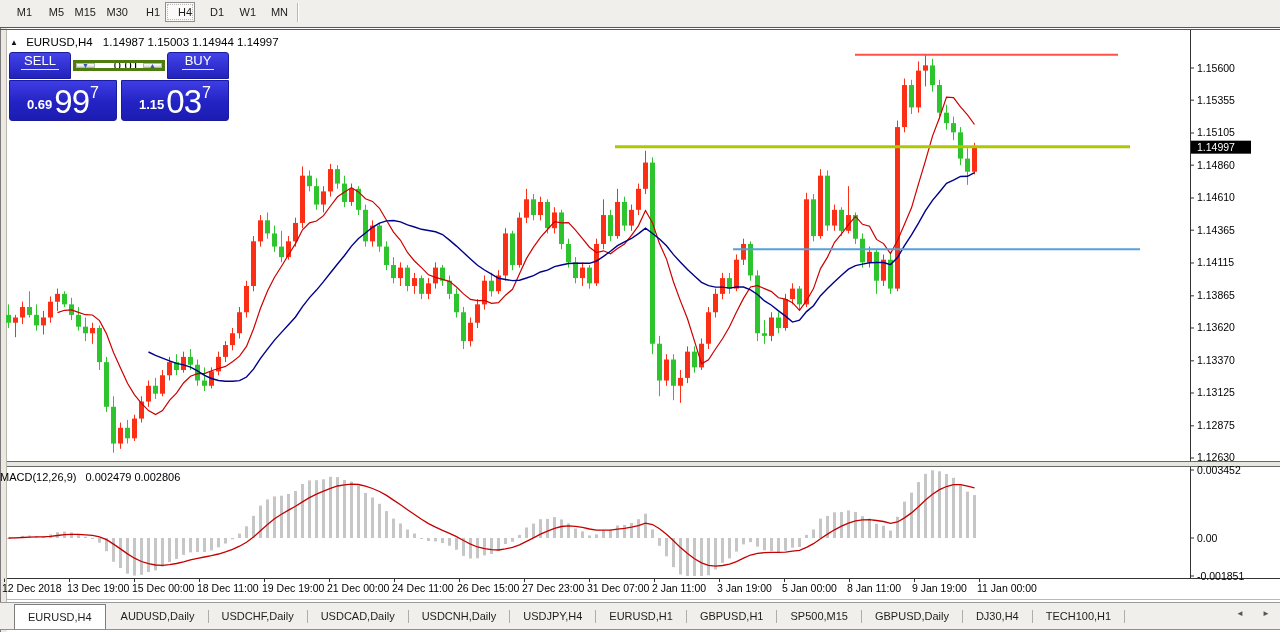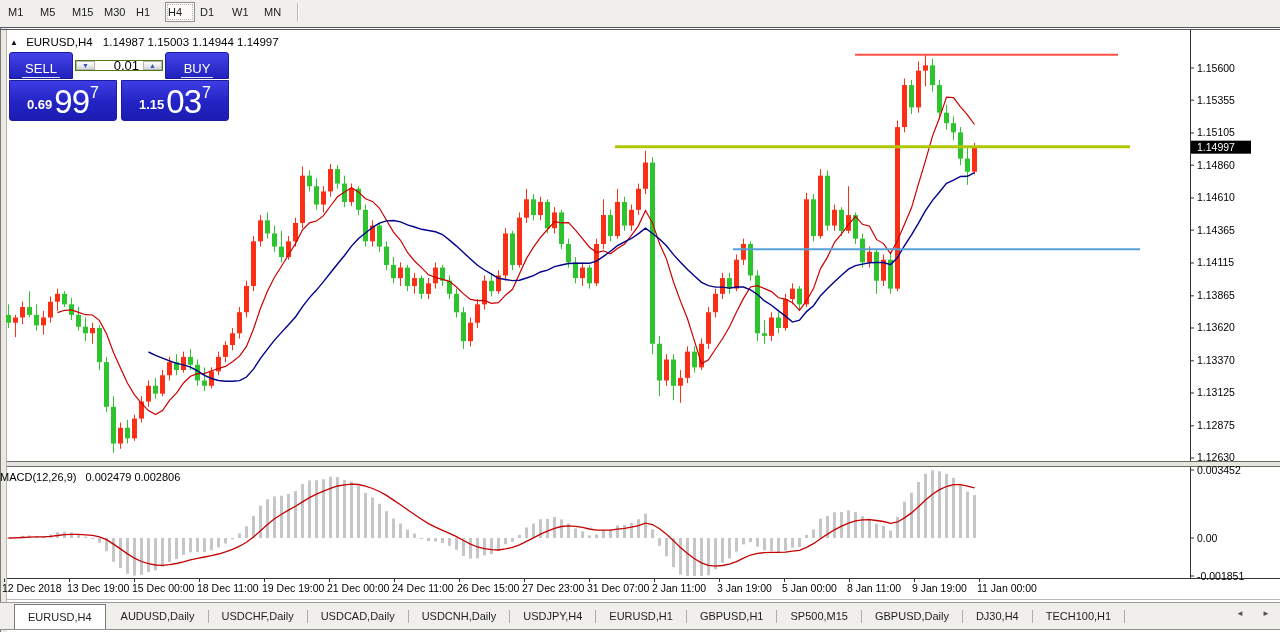--- a/index.html
+++ b/index.html
@@ -1,37 +1,37 @@
 <!DOCTYPE html>
 <html><head>
 <meta charset="utf-8">
 <style>
   html,body{margin:0;padding:0;background:#d6d3cc;}
   #app{position:relative;width:1280px;height:632px;background:#fff;overflow:hidden;
        font-family:"Liberation Sans",sans-serif;-webkit-font-smoothing:antialiased;}
   
   .toolbar{position:absolute;left:0;top:0;width:1280px;height:28px;background:#f0efec;
            border-bottom:1px solid #55565e;box-sizing:border-box;padding:2px 0 0 4px;white-space:nowrap;}
-  .tf-btn{display:inline-block;min-width:24px;padding:3px 2px;margin:0 1px;text-align:left;
+  .tf-btn{display:inline-block;min-width:24px;padding:3px 2px;margin:0 1px;text-align:right;
           font-size:11px;color:#1c1c1c;border:1px solid transparent;vertical-align:top;}
   .tf-btn.active{border:1px solid #8e8e8e;background:#fbfaf8;outline:1px dotted #b5b5b5;outline-offset:-3px;}
   .tb-sep{display:inline-block;width:1px;height:19px;background:#b9b9b9;border-right:1px solid #fff;
           margin:1px 5px 0 5px;vertical-align:top;}
   
   .chart-title{position:absolute;left:10px;top:36px;font-size:11.5px;color:#000;z-index:5;}
   .chart-title .caret{font-size:8px;margin-right:5px;vertical-align:1px;color:#111;}
   .chart-title .ohlc{margin-left:7px;}
   
   .trade-panel{position:absolute;left:9px;top:52px;width:220px;z-index:6;}
   .tp-row{display:flex;height:27px;}
   .btn-sell,.btn-buy{width:64px;background:linear-gradient(#4343ea,#2222bc);color:#fff;font-size:13px;
-      display:flex;align-items:flex-end;justify-content:center;border:1px solid #1b1b9d;border-radius:3px 3px 0 0;
+      display:flex;align-items:flex-start;justify-content:center;border:1px solid #1b1b9d;border-radius:3px 3px 0 0;
       box-sizing:border-box;cursor:pointer;}
   .btn-sell span,.btn-buy span{border-bottom:1px solid #dfe3ff;padding:0 3px 1px;}
-  .lot{flex:1;display:flex;margin:8px 2px;border:1px solid #4d7c0f;background:#fff;box-sizing:border-box;}
+  .lot{flex:1;display:flex;margin:8px 2px;border:3px solid #4d7c0f;background:#fff;box-sizing:border-box;}
   .lot-btn{width:17px;background:linear-gradient(#fefefe,#d8d8d8);border:1px solid #b5b5b5;color:#3355bb;
       font-size:7px;display:flex;align-items:center;justify-content:center;cursor:pointer;}
   .lot-val{flex:1;border:none;outline:none;text-align:right;padding:0 4px;font-size:13px;
       font-family:"Liberation Sans",sans-serif;color:#000;width:40px;background:#fff;}
   .tp-prices{display:flex;margin-top:1px;height:41px;}
   .price-box{width:108px;background:linear-gradient(#3d3de4 0%,#2323c4 55%,#1c1cb2 100%);color:#fff;
       display:flex;align-items:flex-end;justify-content:center;padding-bottom:3px;box-sizing:border-box;
       border:1px solid #1b1b9d;border-radius:0 0 3px 3px;cursor:pointer;}
   .price-box.sell{margin-right:4px;}
   .p-small{font-size:13px;font-weight:700;margin:0 2px 5px 0;}

